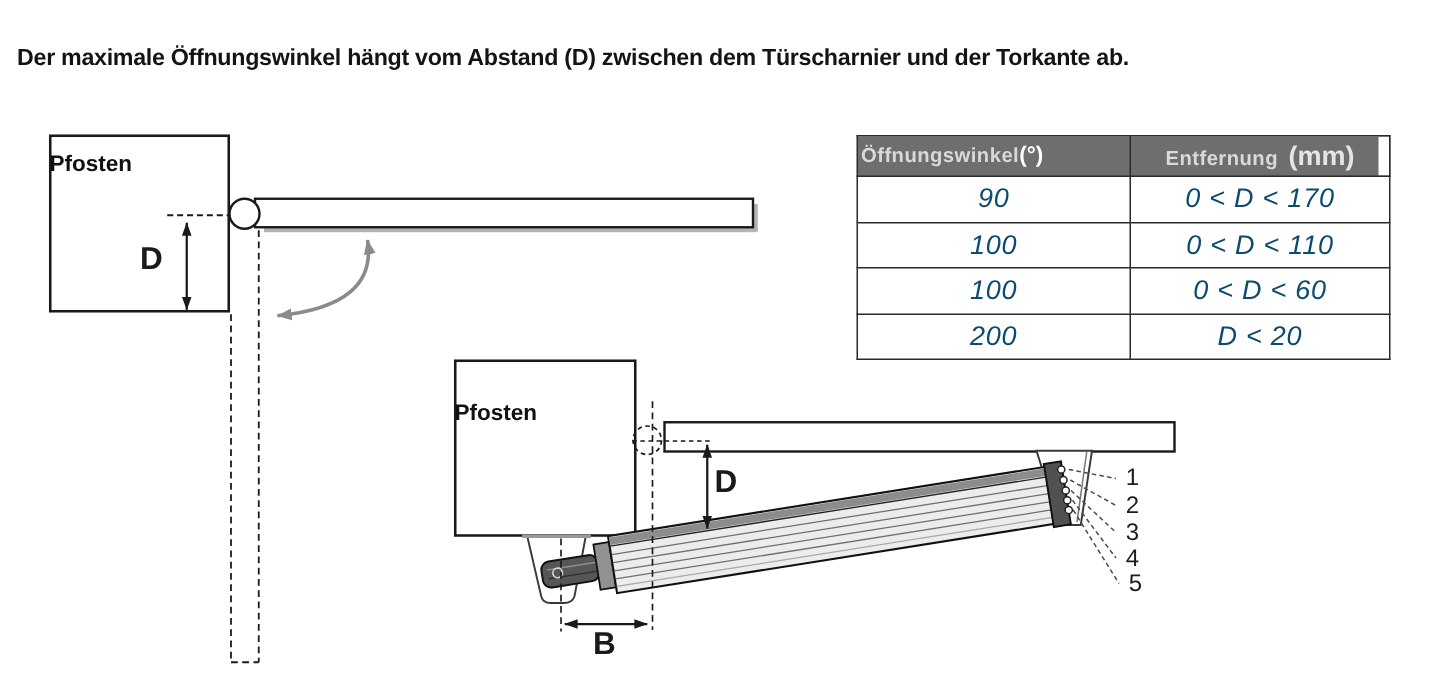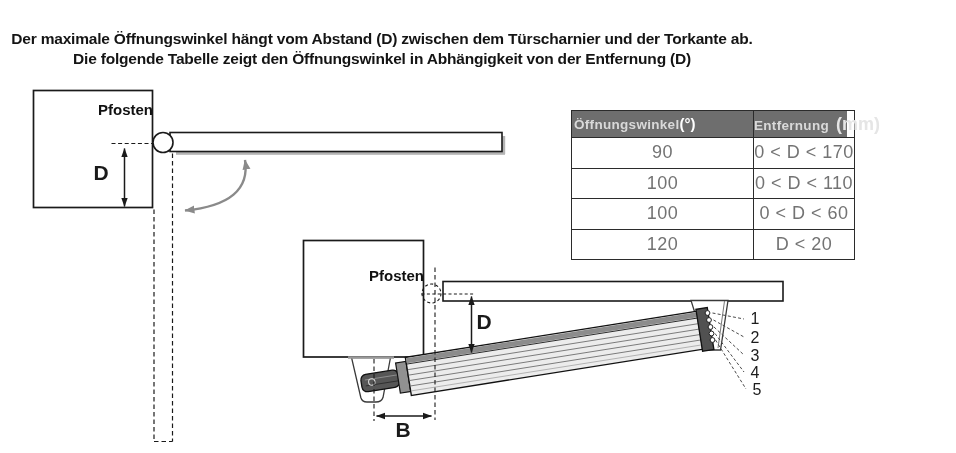--- a/index.html
+++ b/index.html
@@ -7,62 +7,61 @@
     position:relative;width:956px;height:453px;background:#ffffff;overflow:hidden;
     font-family:"Liberation Sans",sans-serif;color:#111;
   }
   .title-line{
     position:absolute;left:0;width:764px;text-align:center;
     font-weight:bold;font-size:15.5px;letter-spacing:-0.2px;color:#141414;white-space:nowrap;
   }
   #title1{top:30px;}
   #title2{top:50px;}
   svg.art{position:absolute;left:0;top:0;}
-  .post-label{position:absolute;font-weight:bold;font-size:15px;color:#111;text-align:right;}
+  .post-label{position:absolute;font-weight:bold;font-size:15px;color:#111;text-align:left;}
   #post-label-1{left:33px;top:101px;width:120px;}
   #post-label-2{left:303px;top:267px;width:121px;}
   .dim-label{position:absolute;font-weight:bold;font-size:21px;color:#1a1a1a;text-align:center;}
   #dim-d1{left:87px;top:161px;width:28px;}
   #dim-d2{left:468px;top:310px;width:32px;}
   #dim-b{left:387px;top:418px;width:32px;}
   .part-num{position:absolute;font-size:16px;color:#1c1c1c;width:16px;text-align:center;}
   #pn1{left:747px;top:310px;}
   #pn2{left:747px;top:329px;}
   #pn3{left:747px;top:347px;}
   #pn4{left:747px;top:364px;}
   #pn5{left:749px;top:381px;}
 
   table.angle-table{
-    position:absolute;left:571px;top:90px;width:284px;
-    border-collapse:collapse;table-layout:fixed;background:#fff;margin-top:20px;
+    position:absolute;left:571px;top:90px;width:356px;
+    border-collapse:collapse;table-layout:fixed;background:#fff;
   }
   table.angle-table,
   table.angle-table td,
   table.angle-table th{border:1.3px solid #2b2b2b;}
   table.angle-table th{
     background:#6e6e6e;height:26px;padding:0;vertical-align:middle;
     font-weight:bold;white-space:nowrap;
   }
   table.angle-table th.col-angle{width:179px;text-align:left;padding-left:2px;}
   table.angle-table th.col-dist{text-align:center;box-shadow:inset -7px 0 0 #ffffff;}
   .hdr-label{color:#d9d9d9;font-size:13.5px;letter-spacing:0.3px;}
   .hdr-unit{color:#ffffff;font-size:15px;}
   .hdr-unit-big{color:#e5e5e5;font-size:18px;margin-left:7px;}
   table.angle-table td{
     height:29.5px;text-align:center;vertical-align:middle;
-    font-size:18px;color:#737373;letter-spacing:0.5px;padding:0;
+    font-size:18px;color:#0c4a6e;letter-spacing:0.5px;padding:0;font-style:italic;
   }
 </style>
 </head>
 <body>
 
 <div class="canvas">
 
   <div class="title-line" id="title1">Der maximale Öffnungswinkel hängt vom Abstand (D) zwischen dem Türscharnier und der Torkante ab.</div>
-  <div class="title-line" id="title2">Die folgende Tabelle zeigt den Öffnungswinkel in Abhängigkeit von der Entfernung (D)</div>
 
   <svg class="art" width="956" height="453" viewBox="0 0 956 453">
     <defs>
       <marker id="ah" markerUnits="userSpaceOnUse" markerWidth="10" markerHeight="9" refX="8.6" refY="4" orient="auto-start-reverse">
         <path d="M0,0.8 L9,4 L0,7.2 Z" fill="#1a1a1a"></path>
       </marker>
       <marker id="ahg" markerUnits="userSpaceOnUse" markerWidth="12" markerHeight="10" refX="9.5" refY="4.5" orient="auto-start-reverse">
         <path d="M0,0.5 L10,4.5 L0,8.5 Z" fill="#8a8a8a"></path>
       </marker>
     </defs>
@@ -171,19 +170,19 @@
       </tr>
       <tr>
         <td>100</td>
         <td>0 &lt; D &lt; 110</td>
       </tr>
       <tr>
         <td>100</td>
         <td>0 &lt; D &lt; 60</td>
       </tr>
       <tr>
-        <td>120</td>
+        <td>200</td>
         <td>D &lt; 20</td>
       </tr>
     </tbody>
   </table>
 
 </div>
 
 </body></html>

